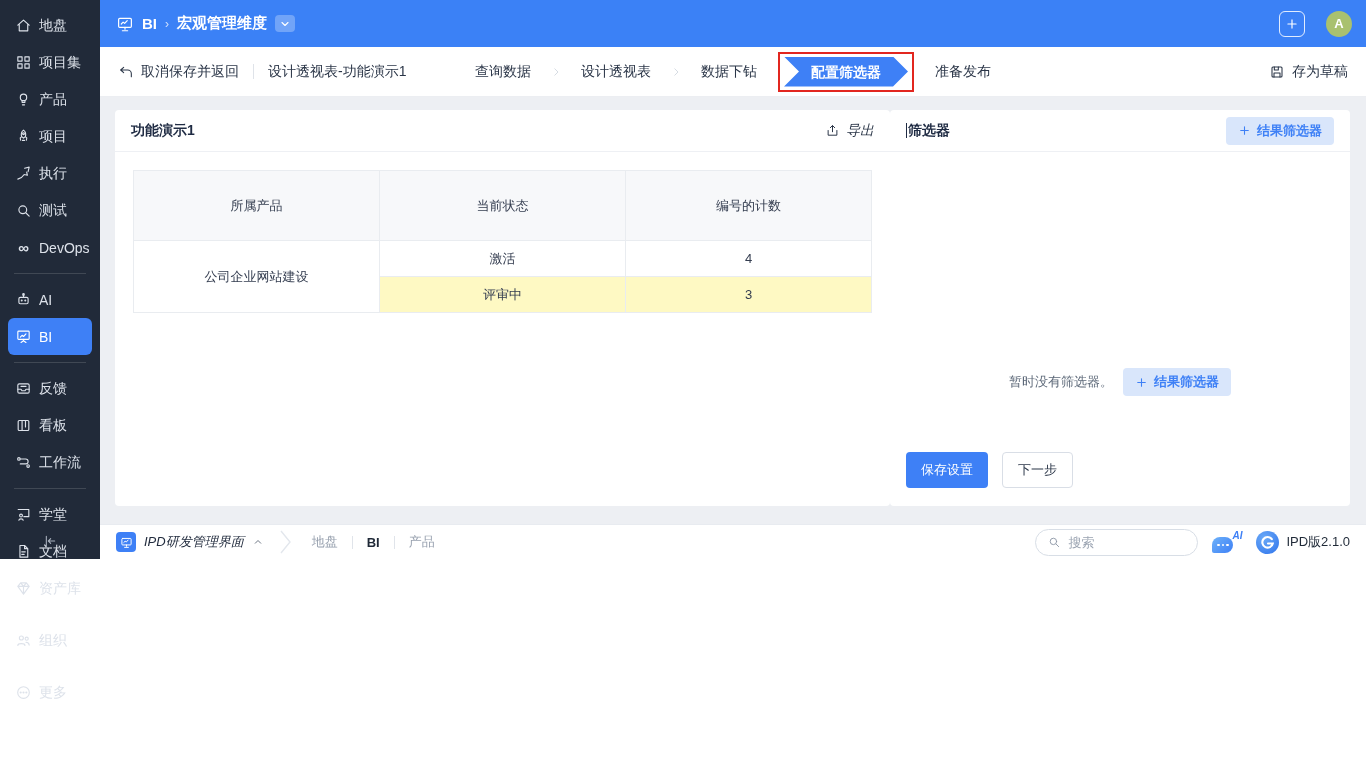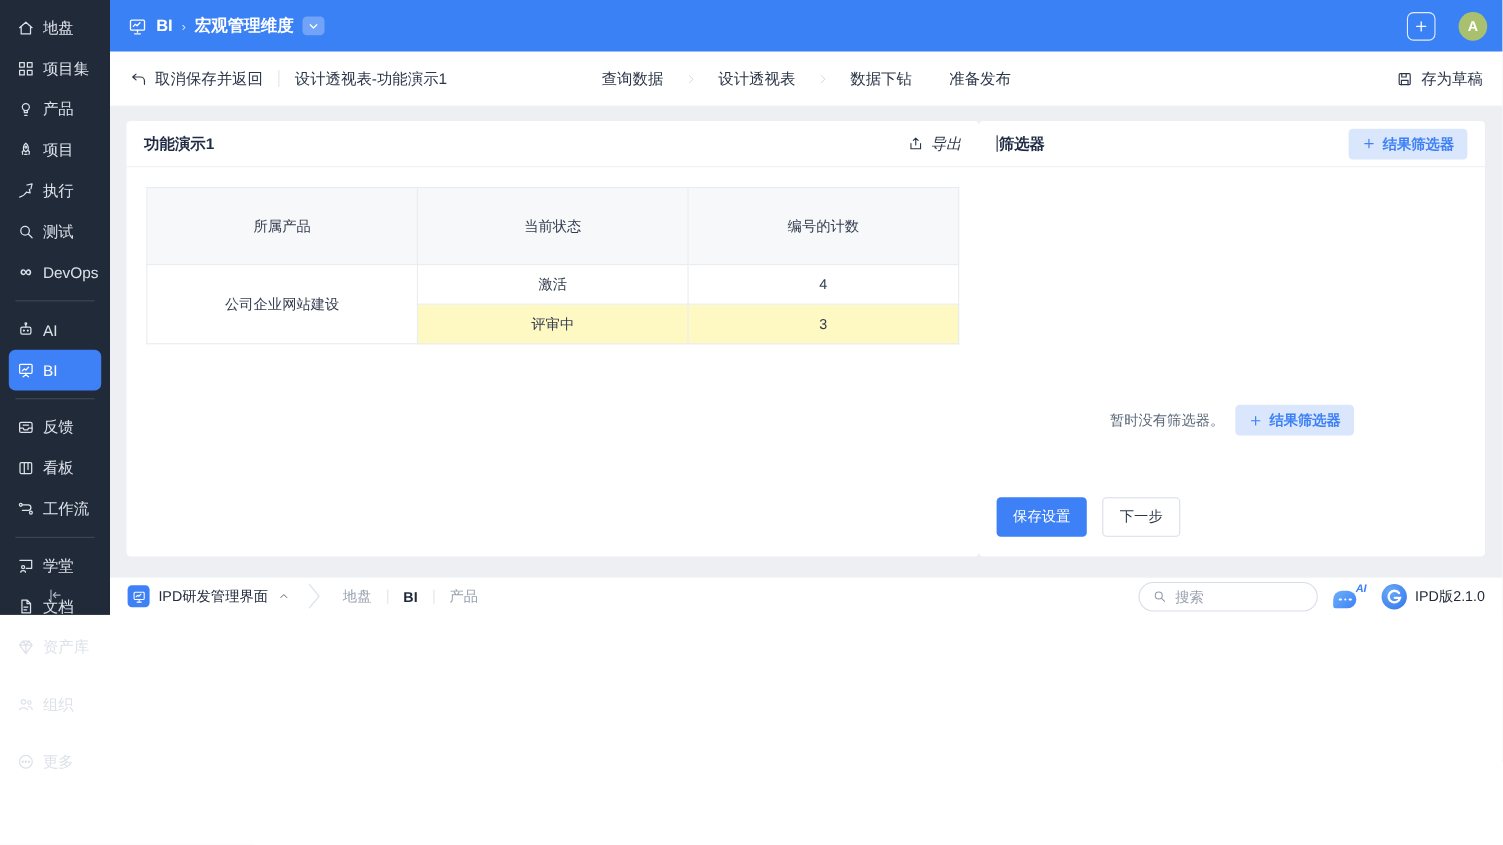--- a/index.html
+++ b/index.html
@@ -91,21 +91,21 @@
   .empty-text { font-size:13px; color:#5c6878; }
   .filter-foot { position:absolute; left:16px; bottom:18px; display:flex; gap:14px; }
   .btn-primary { background:#3e80f6; color:#fff; border:none; border-radius:4px;
     padding:8px 15px; font-size:13px; cursor:pointer; font-family:inherit; }
   .btn-plain { background:#fff; color:#2b3648; border:1px solid #d9dee6; border-radius:4px;
     padding:8px 15px; font-size:13px; cursor:pointer; font-family:inherit; }
 
   
   .bottombar { height:35px; background:#fff; border-top:1px solid #e8ebf0;
     display:flex; align-items:center; padding:0 16px; flex:none; }
-  .bb-app { display:flex; align-items:center; gap:8px; cursor:pointer; }
+  .bb-app { display:flex; align-items:center; gap:8px; cursor:pointer;font-style:italic; }
   .bb-app-icon { width:20px; height:20px; background:#3e80f6; border-radius:4px; color:#fff;
     display:flex; align-items:center; justify-content:center; }
   .bb-app-icon .ic { width:13px; height:13px; stroke-width:1.8; }
   .bb-app-name { font-size:13px; color:#222c3e; }
   .bb-chevup { width:12px; height:12px; stroke:#5b6575; stroke-width:1.8; fill:none; }
   .bb-bigsep { width:16px; height:26px; stroke:#e3e7ed; stroke-width:1.4; fill:none; margin:0 18px 0 14px; }
   .bb-crumb { font-size:13px; color:#97a0ae; cursor:pointer; }
   .bb-crumb.bold { color:#1f2937; font-weight:bold; }
   .bb-vdiv { width:1px; height:13px; background:#e0e4ea; margin:0 14px; }
   .bb-right { margin-left:auto; display:flex; align-items:center; gap:14px; }
@@ -307,20 +307,23 @@
       <div class="steps">
         <div class="step">查询数据</div>
         <svg class="step-sep" viewBox="0 0 24 24">
             <path d="m9 5 7 7-7 7"></path>
           </svg>
         <div class="step">设计透视表</div>
         <svg class="step-sep" viewBox="0 0 24 24">
             <path d="m9 5 7 7-7 7"></path>
           </svg>
         <div class="step">数据下钻</div>
+        <div class="step-annot">
+          <div class="step-arrow">配置筛选器</div>
+        </div>
         <div class="step">准备发布</div>
       </div>
 
       <div class="tool-draft">
         <svg class="ic" viewBox="0 0 24 24">
             <rect x="4.5" y="4.5" width="15" height="15" rx="1.5"></rect>
             <path d="M8 4.5V9h6V4.5M7.5 19.5v-6h9v6"></path>
           </svg>
         <span>存为草稿</span>
       </div>

